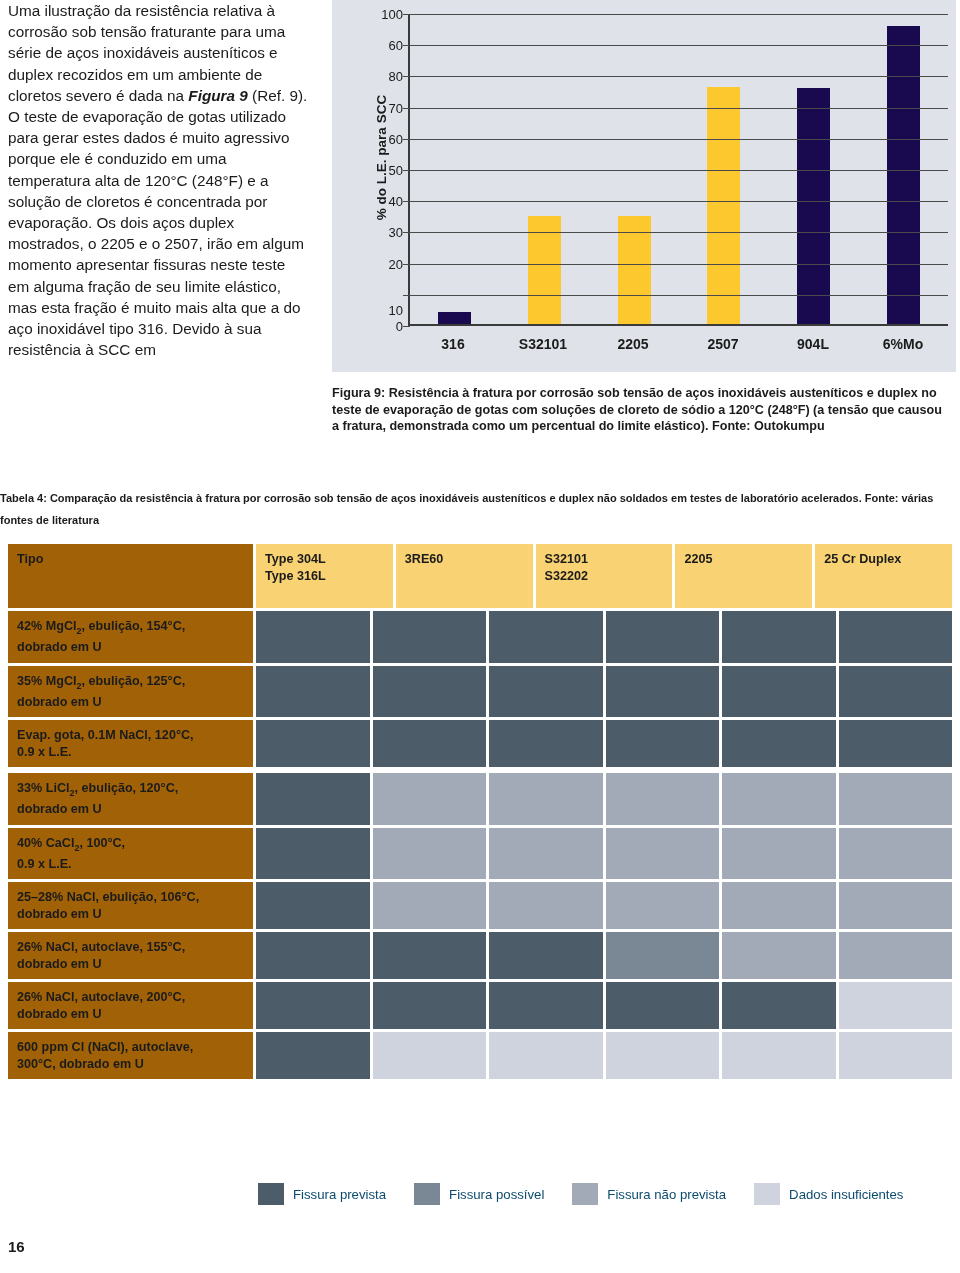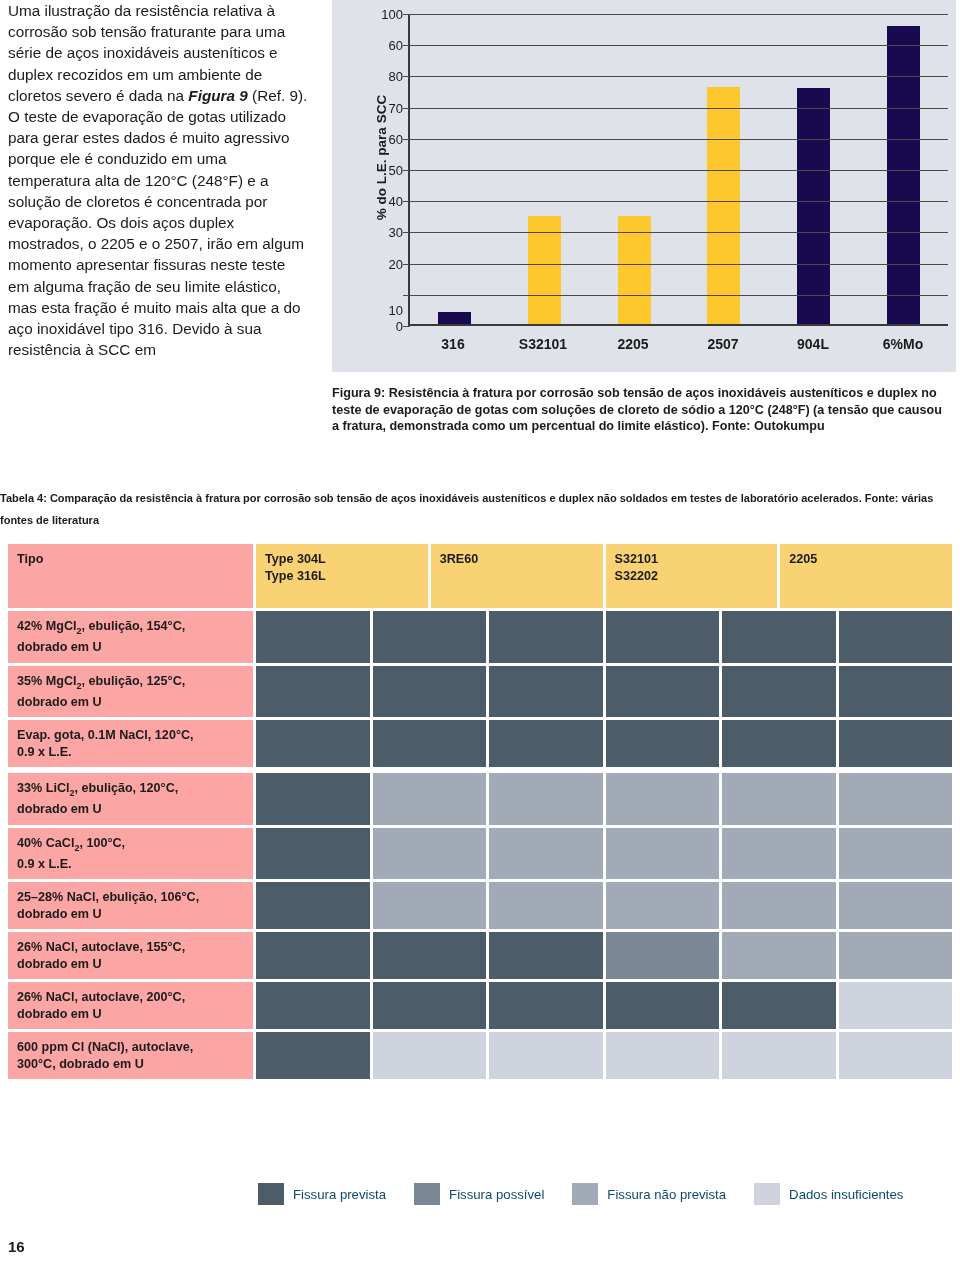--- a/index.html
+++ b/index.html
@@ -75,21 +75,21 @@
     font-size:11px; line-height:22px; font-weight:bold; color:#1b1b1b;
   }
 
   
   .table{
     position:absolute; left:8px; top:544px; width:944px;
   }
   .trow{display:flex; margin-bottom:3px;}
   .c0{
     width:245px; box-sizing:border-box;
-    background:#fca5a5; color:#1b1b1b;
+    background:#a16207; color:#1b1b1b;
     font-size:12.6px; font-weight:bold; line-height:16.5px;
     padding:7px 0 7px 9px;
   }
   .cell{
     flex:1; margin-left:3px; box-sizing:border-box;
   }
   .hrow .cell{
     background:#f8d273; color:#1b1b1b;
     font-size:12.6px; font-weight:bold; line-height:16.5px;
     padding:7px 0 7px 9px;
@@ -200,20 +200,21 @@
 
 <div class="tabcap">Tabela 4:  Comparação da resistência à fratura por corrosão sob tensão de aços inoxidáveis austeníticos e duplex não soldados em testes de laboratório acelerados. Fonte: várias fontes de literatura</div>
 
 <div class="table" id="table">
     <div class="trow hrow">
       <div class="c0">Tipo</div>
       <div class="cell">Type 304L<br>Type 316L</div>
       <div class="cell">3RE60</div>
       <div class="cell">S32101<br>S32202</div>
       <div class="cell">2205</div>
+      <div class="cell">25 Cr Duplex</div>
     </div>
     <div class="trow">
       <div class="c0">42% MgCl<sub>2</sub>, ebulição, 154°C,<br>dobrado em U</div>
       <div class="cell sw-prevista" style="background: rgb(77, 92, 105);"></div>
       <div class="cell sw-prevista" style="background: rgb(77, 92, 105);"></div>
       <div class="cell sw-prevista" style="background: rgb(77, 92, 105);"></div>
       <div class="cell sw-prevista" style="background: rgb(77, 92, 105);"></div>
       <div class="cell sw-prevista" style="background: rgb(77, 92, 105);"></div>
       <div class="cell sw-prevista" style="background: rgb(77, 92, 105);"></div>
     </div>

